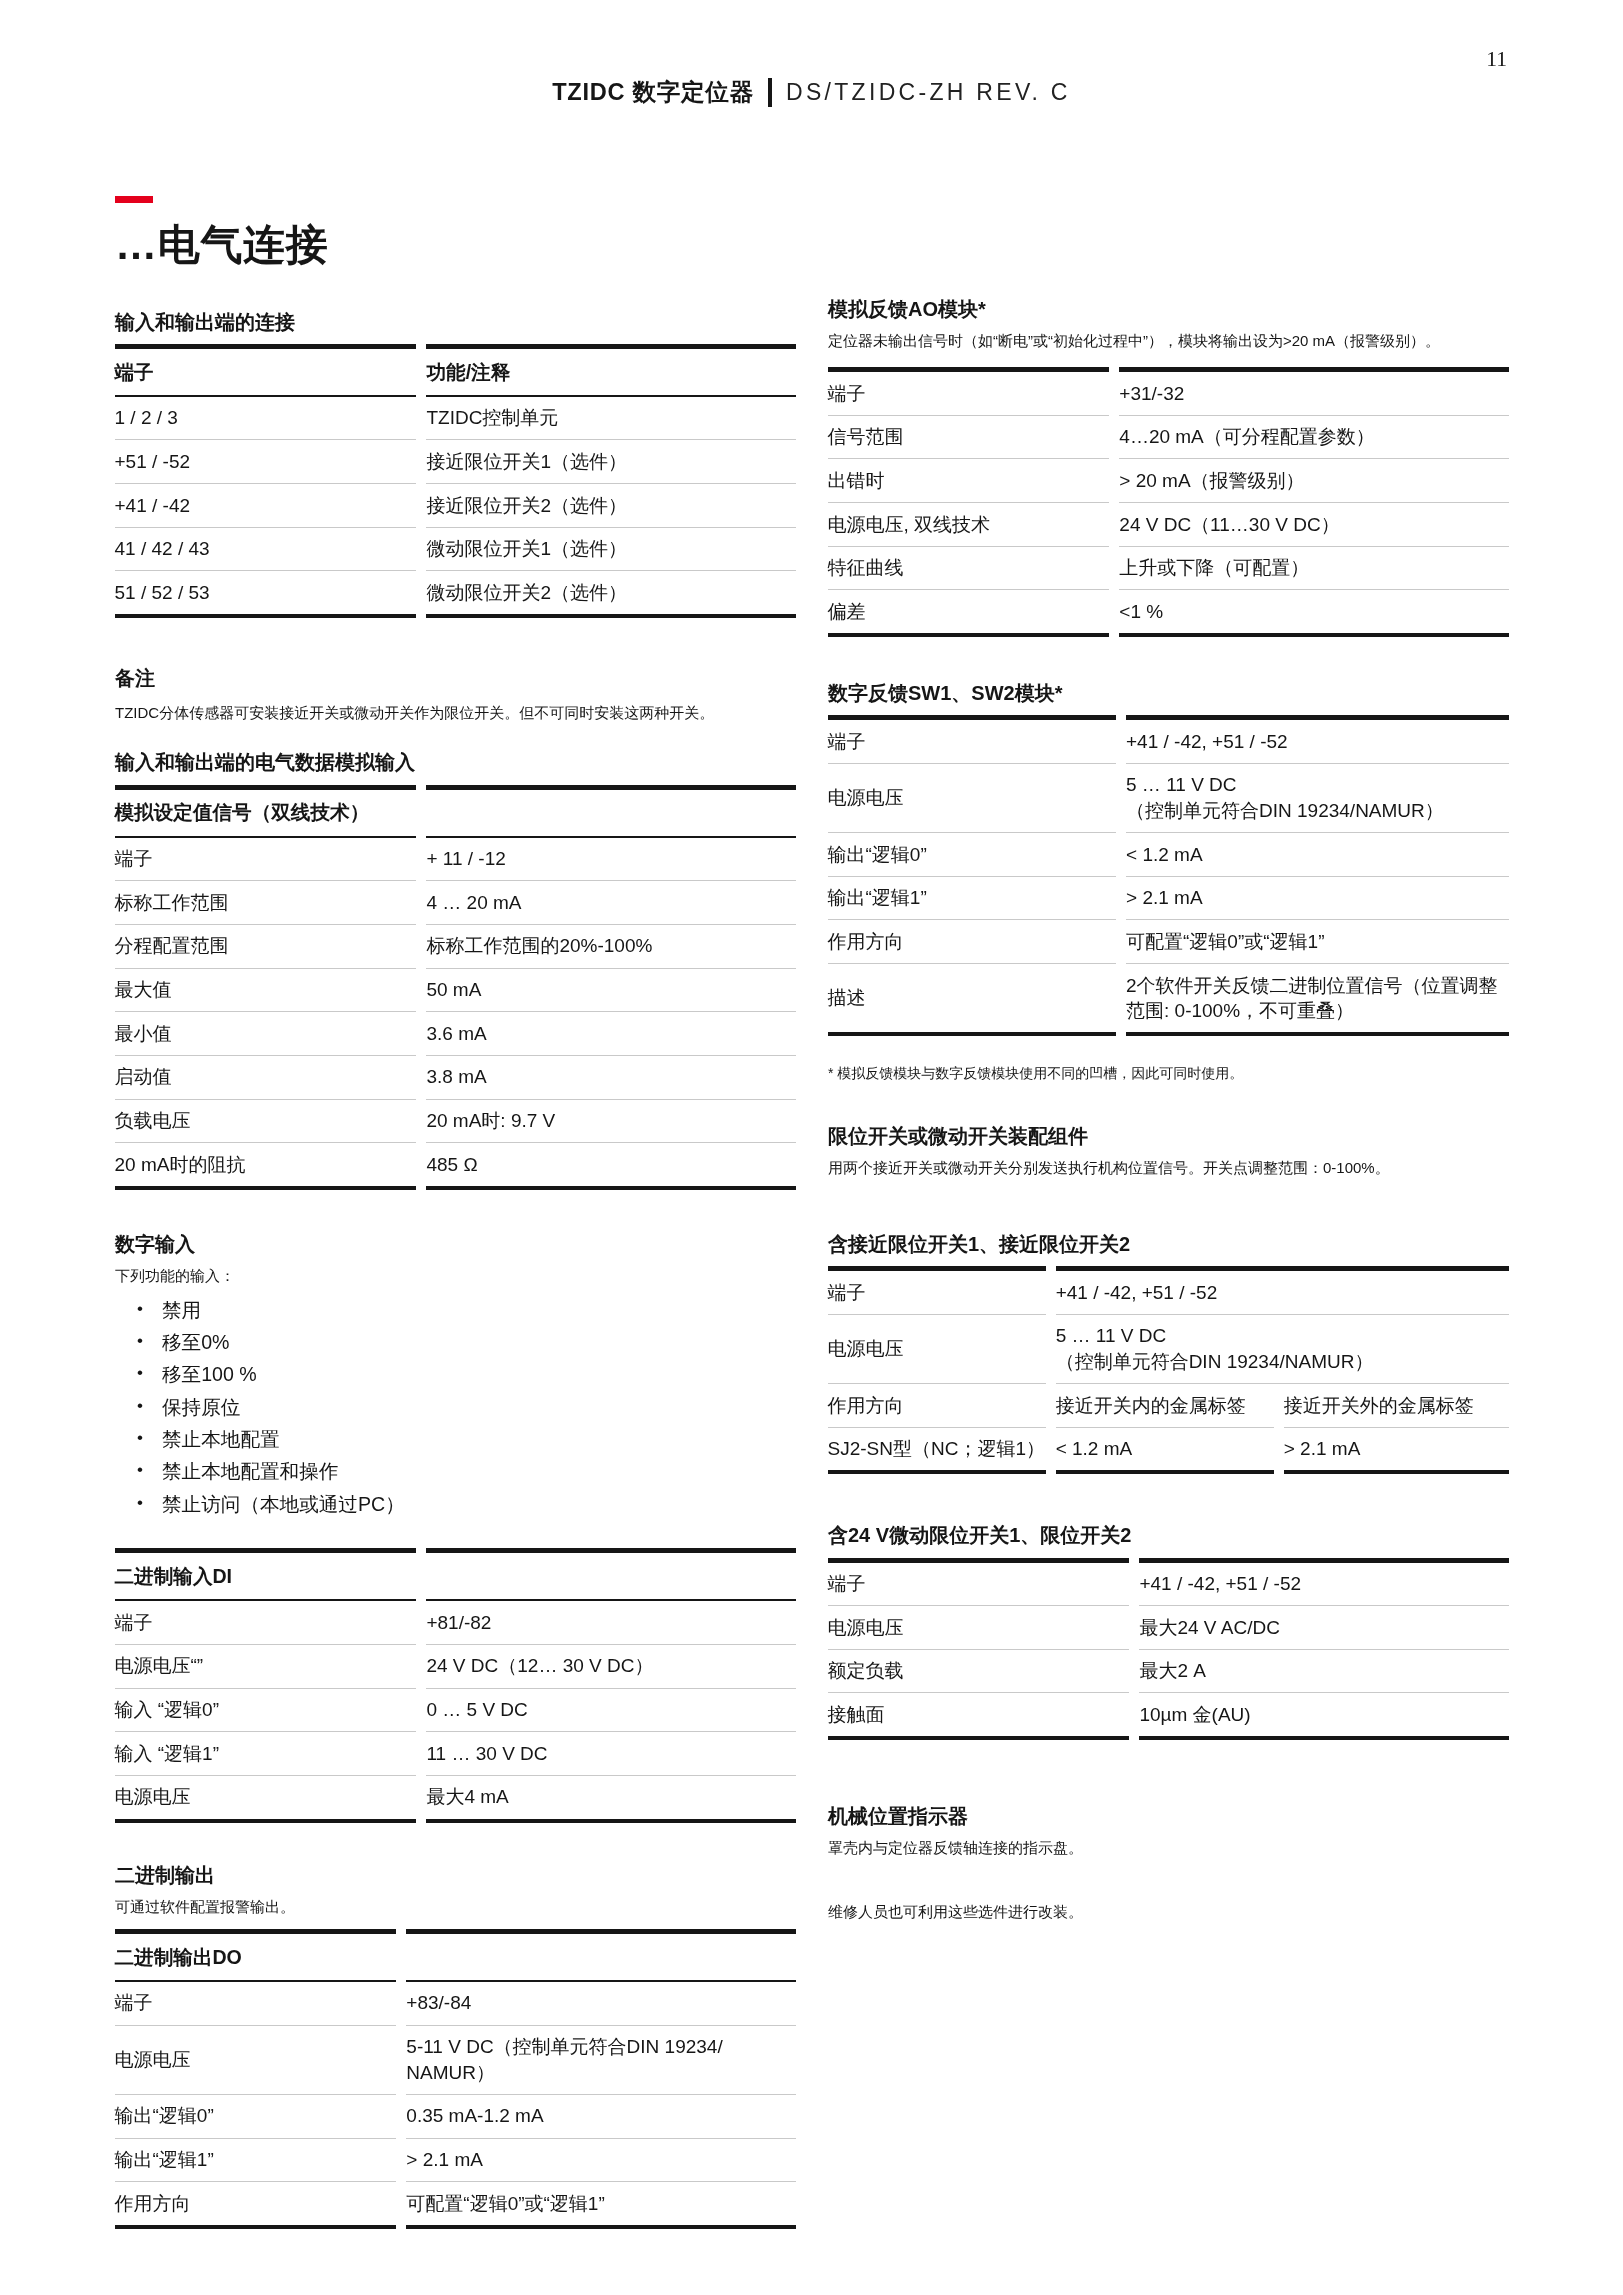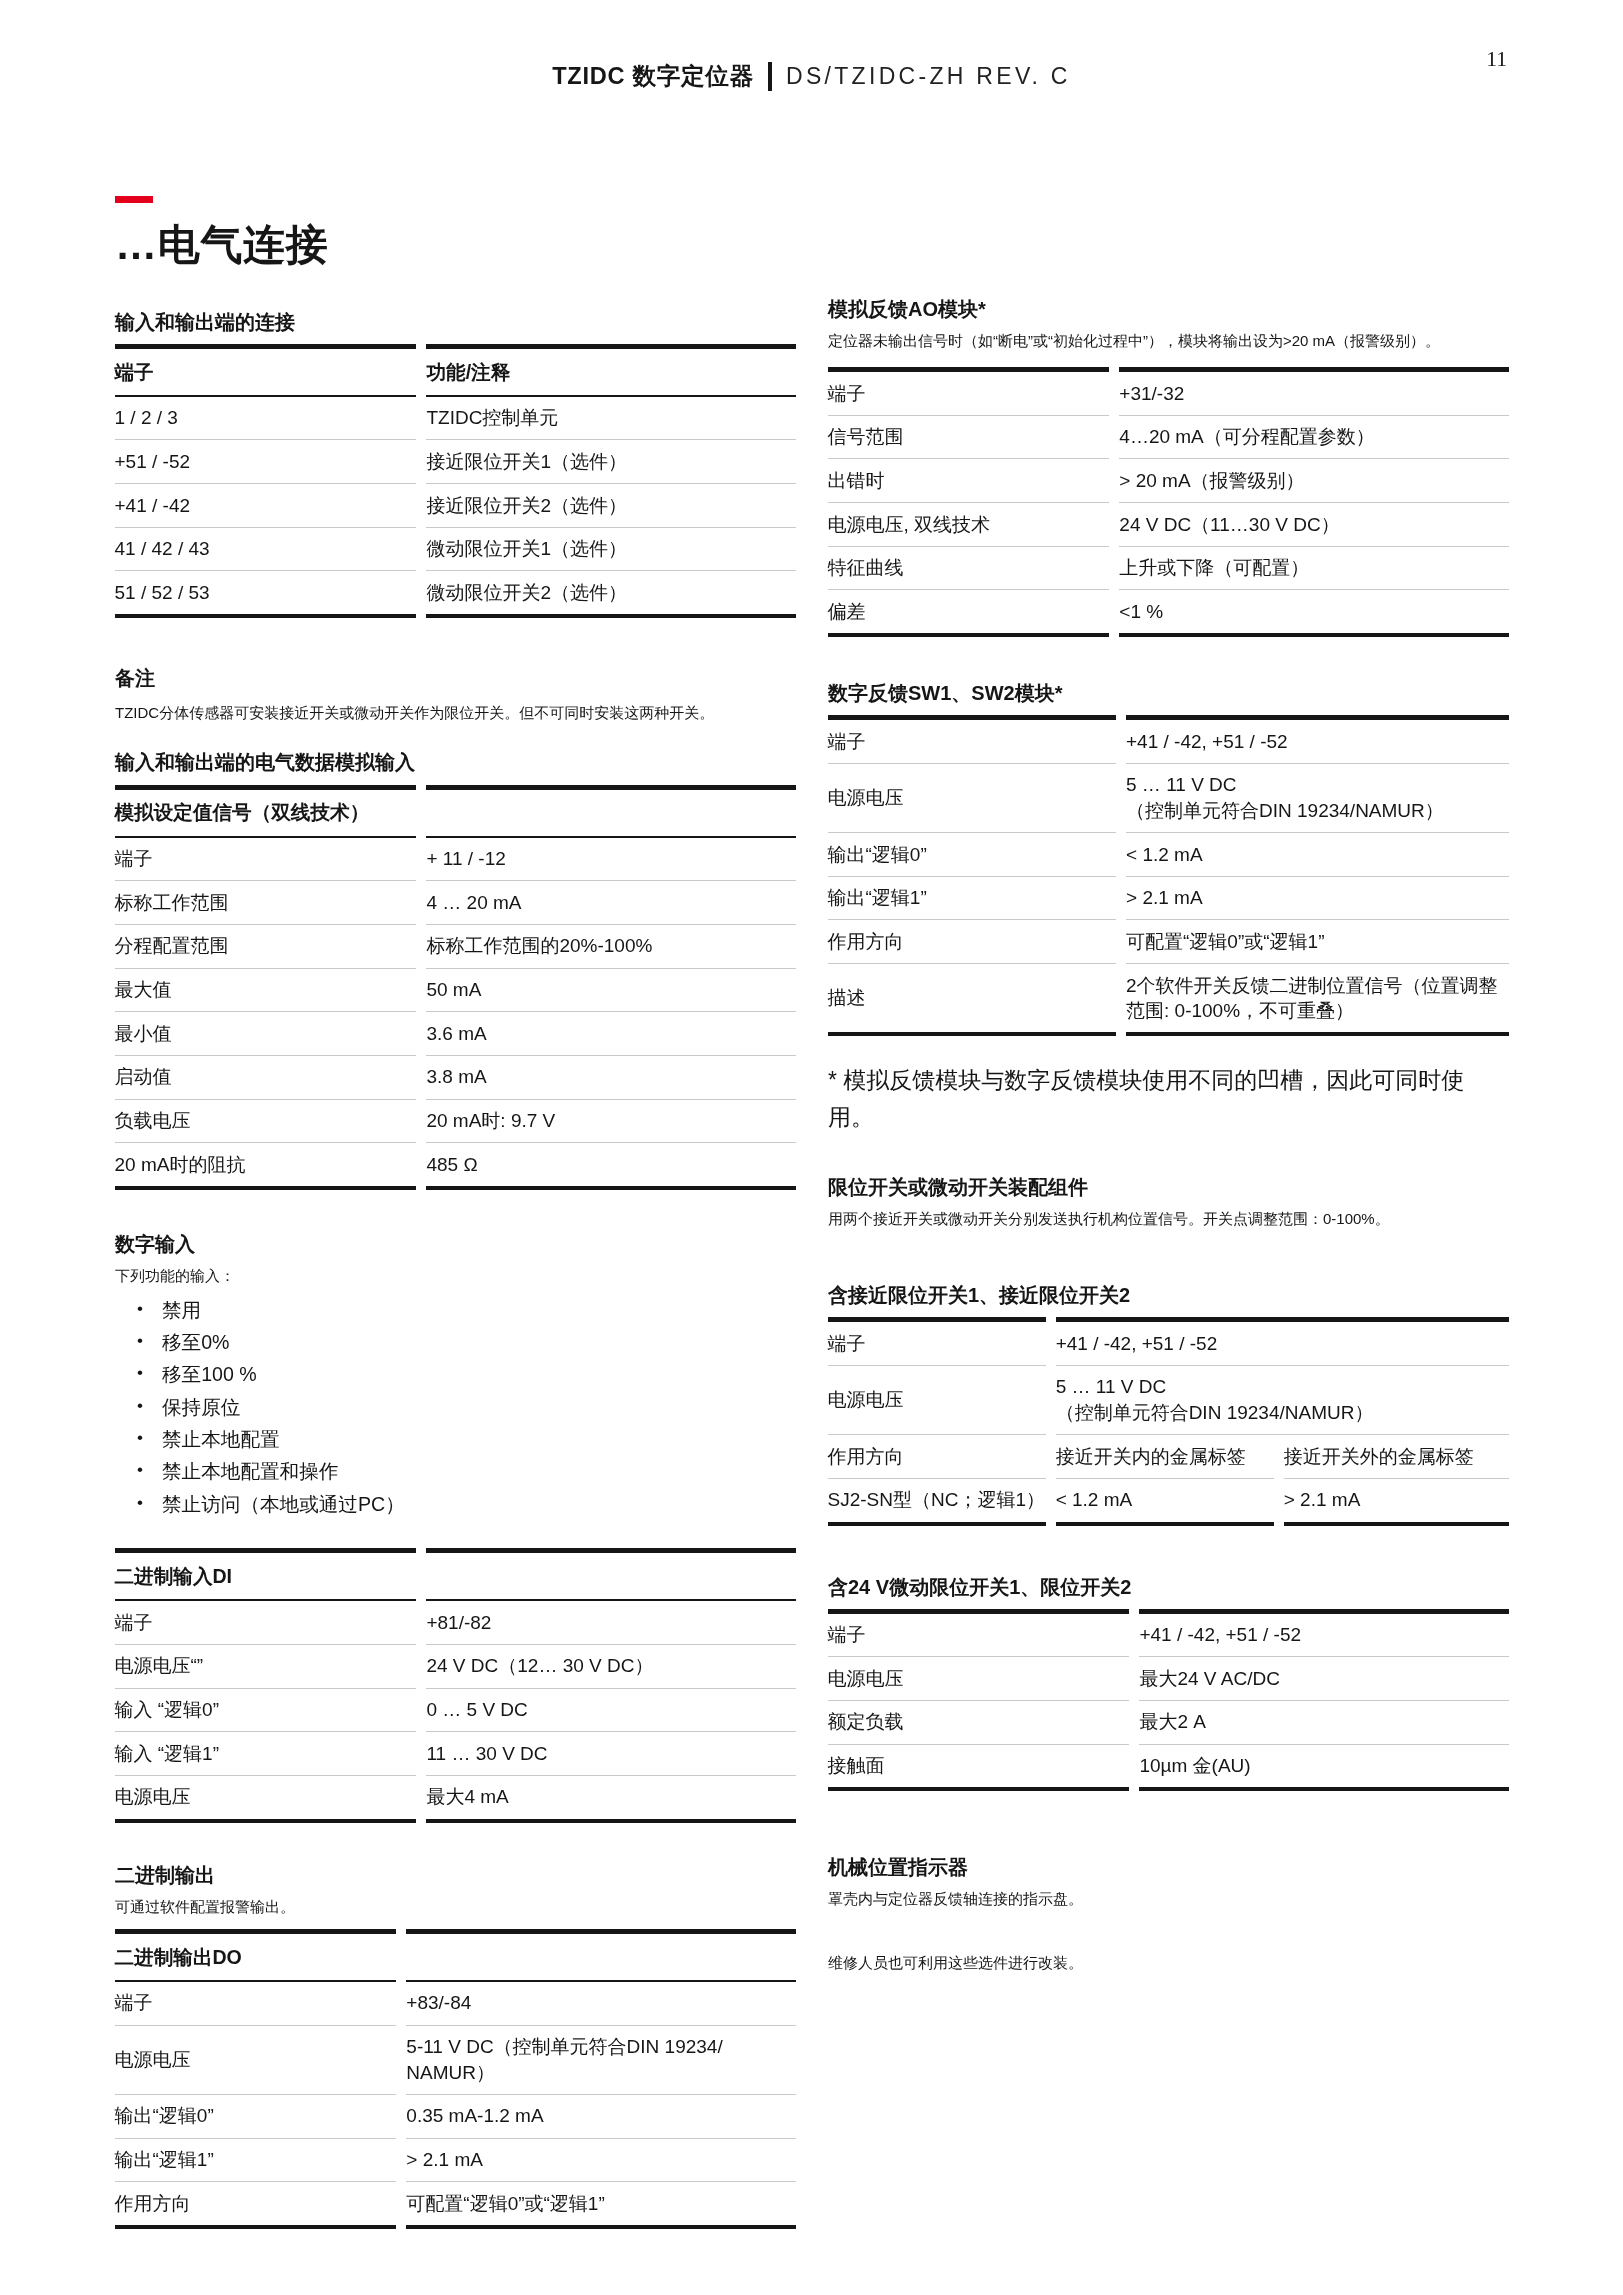--- a/index.html
+++ b/index.html
@@ -6,21 +6,21 @@
   .page {
     position:relative;
     width:1623px; height:2295px;
     background:#ffffff;
     font-family:"Liberation Sans", sans-serif;
     color:#161616;
     overflow:hidden;
   }
   
   .doc-header {
-    position:absolute; top:60px; left:0; width:100%;
+    position:absolute; top:76px; left:0; width:100%;
     text-align:center; white-space:nowrap;
   }
   .doc-header .h-bold { font-size:23.6px; font-weight:700; letter-spacing:0.7px; vertical-align:middle; }
   .doc-header .h-divider {
     display:inline-block; width:3.3px; height:29px; background:#161616;
     margin:0 14.4px; vertical-align:middle;
   }
   .doc-header .h-light { font-size:23px; font-weight:400; letter-spacing:3.3px; color:#222; vertical-align:middle; }
   .page-number {
     position:absolute; top:47px; right:116px;
@@ -28,21 +28,21 @@
   }
   
   .columns { display:flex; gap:33px; padding:0 115px; align-items:flex-start; }
   .col { width:681px; }
   
   .red-dash { margin-top:196px; width:38px; height:7.2px; background:#e4001c; }
   .page-title { margin-top:17px; font-size:42px; font-weight:700; line-height:1.2; letter-spacing:0.7px; }
   
   .h-section { font-size:20px; font-weight:700; line-height:1.3; }
   .para { font-size:15px; line-height:1.8; }
-  .footnote { font-size:23px; line-height:1.6; }
+  .footnote { font-size:14px; line-height:1.6; }
   
   table.spec {
     border-collapse:separate; border-spacing:10.5px 0;
     margin-left:-10.5px; margin-right:-10.5px;
     width:calc(100% + 21px);
     table-layout:fixed;
   }
   table.spec td, table.spec th {
     padding:8.5px 0; font-size:19px; line-height:1.35;
     vertical-align:middle; text-align:left; font-weight:400;

